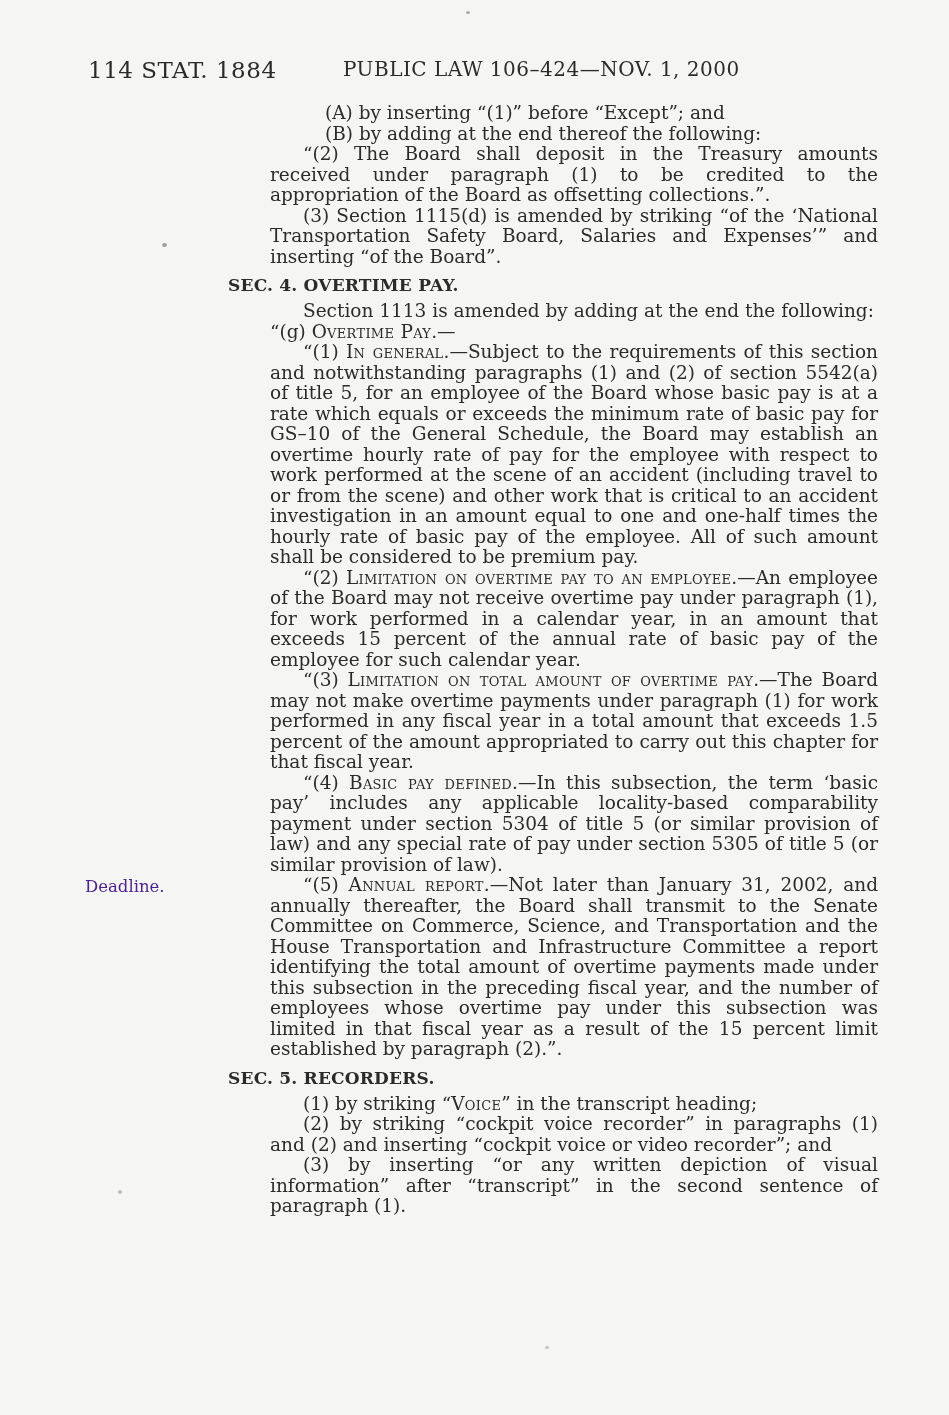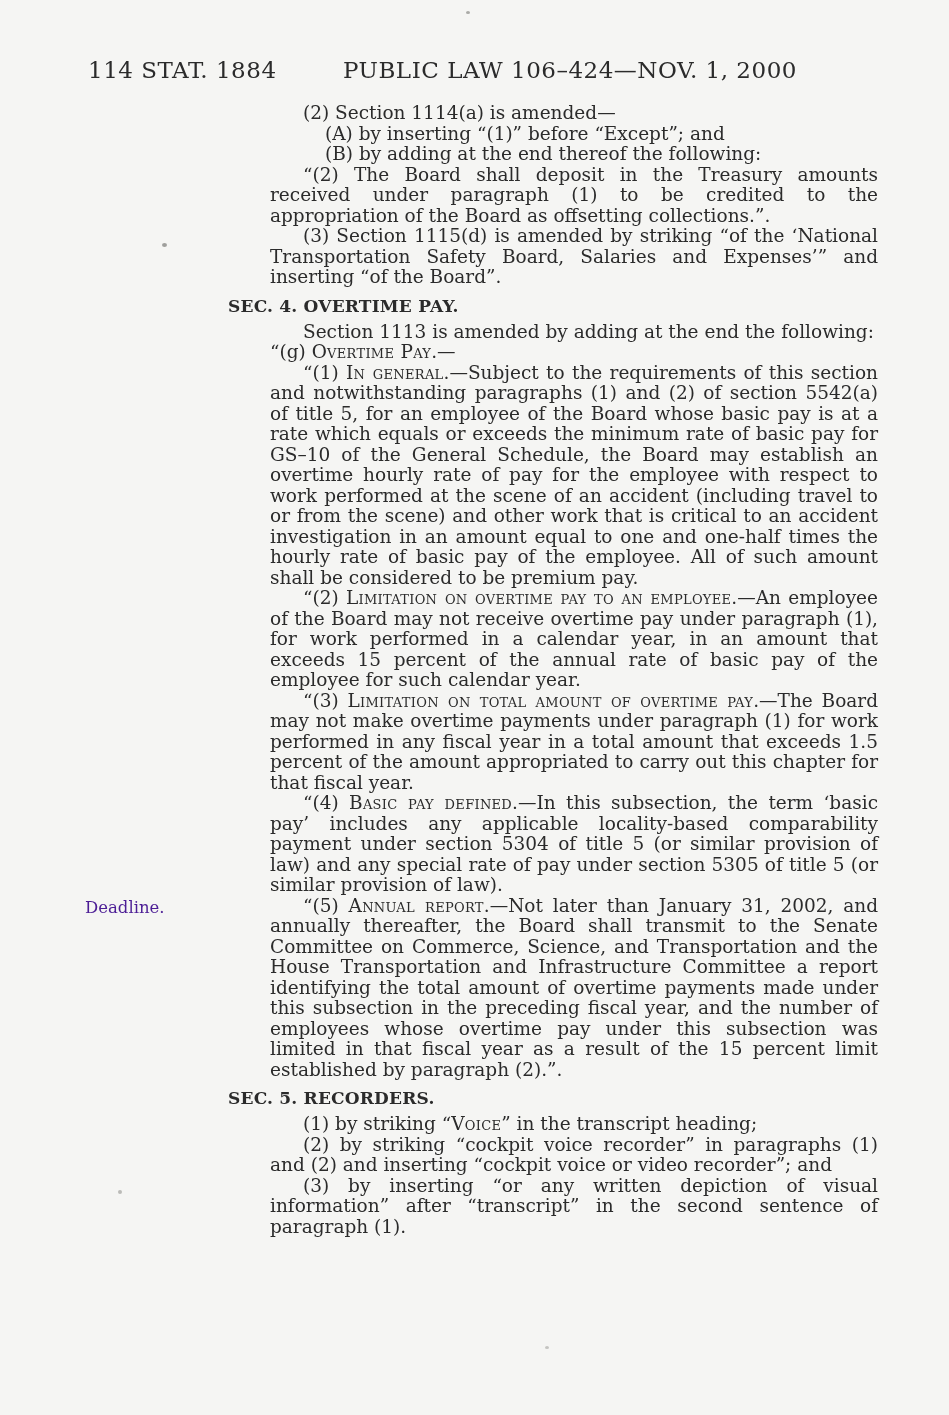--- a/index.html
+++ b/index.html
@@ -27,21 +27,21 @@
     left: 88px;
     top: 0;
     font-size: 23px;
     letter-spacing: 0.5px;
     white-space: nowrap;
   }
   .law-title {
     position: absolute;
     left: 343px;
     top: 0;
-    font-size: 23px;
+    font-size: 20px;
     letter-spacing: 0.5px;
     white-space: nowrap;
   }
   .document-body {
     position: absolute;
     left: 270px;
     top: 103px;
     width: 608px;
     font-size: 18.5px;
     line-height: 20.5px;
@@ -92,21 +92,20 @@
 </style>
 </head>
 <body>
 
 <div class="page-header">
   <span class="stat-number">114 STAT. 1884</span>
   <span class="law-title">PUBLIC LAW 106–424—NOV. 1, 2000</span>
 </div>
 
 <div class="document-body">
-    <p class="line i1"><span>(2) Section 1114(a) is amended—</span></p>
     <p class="line i2"><span>(A) by inserting “(1)” before “Except”; and</span></p>
     <p class="line i2"><span>(B) by adding at the end thereof the following:</span></p>
     <p class="i1"><span>“(2) The Board shall deposit in the Treasury amounts received under paragraph (1) to be credited to the appropriation of the Board as offsetting collections.”.</span></p>
     <p class="i1"><span>(3) Section 1115(d) is amended by striking “of the ‘National Transportation Safety Board, Salaries and Expenses’” and inserting “of the Board”.</span></p>
     <h2 class="heading"><span>SEC. 4. OVERTIME PAY.</span></h2>
     <p class="line i1"><span>Section 1113 is amended by adding at the end the following:</span></p>
     <p class="line i0"><span>“(g) </span><span class="sc">Overtime Pay</span><span>.—</span></p>
     <p class="i1"><span>“(1) </span><span class="sc">In general</span><span>.—Subject to the requirements of this section and notwithstanding paragraphs (1) and (2) of section 5542(a) of title 5, for an employee of the Board whose basic pay is at a rate which equals or exceeds the minimum rate of basic pay for GS–10 of the General Schedule, the Board may establish an overtime hourly rate of pay for the employee with respect to work performed at the scene of an accident (including travel to or from the scene) and other work that is critical to an accident investigation in an amount equal to one and one-half times the hourly rate of basic pay of the employee. All of such amount shall be considered to be premium pay.</span></p>
     <p class="i1"><span>“(2) </span><span class="sc">Limitation on overtime pay to an employee</span><span>.—An employee of the Board may not receive overtime pay under paragraph (1), for work performed in a calendar year, in an amount that exceeds 15 percent of the annual rate of basic pay of the employee for such calendar year.</span></p>
     <p class="i1"><span>“(3) </span><span class="sc">Limitation on total amount of overtime pay</span><span>.—The Board may not make overtime payments under paragraph (1) for work performed in any fiscal year in a total amount that exceeds 1.5 percent of the amount appropriated to carry out this chapter for that fiscal year.</span></p>

